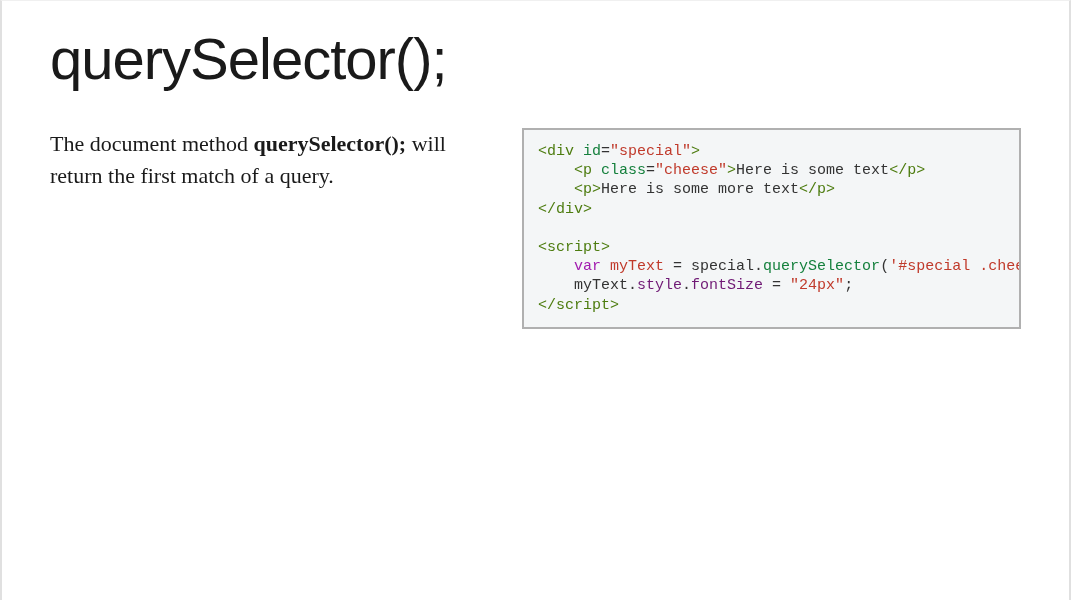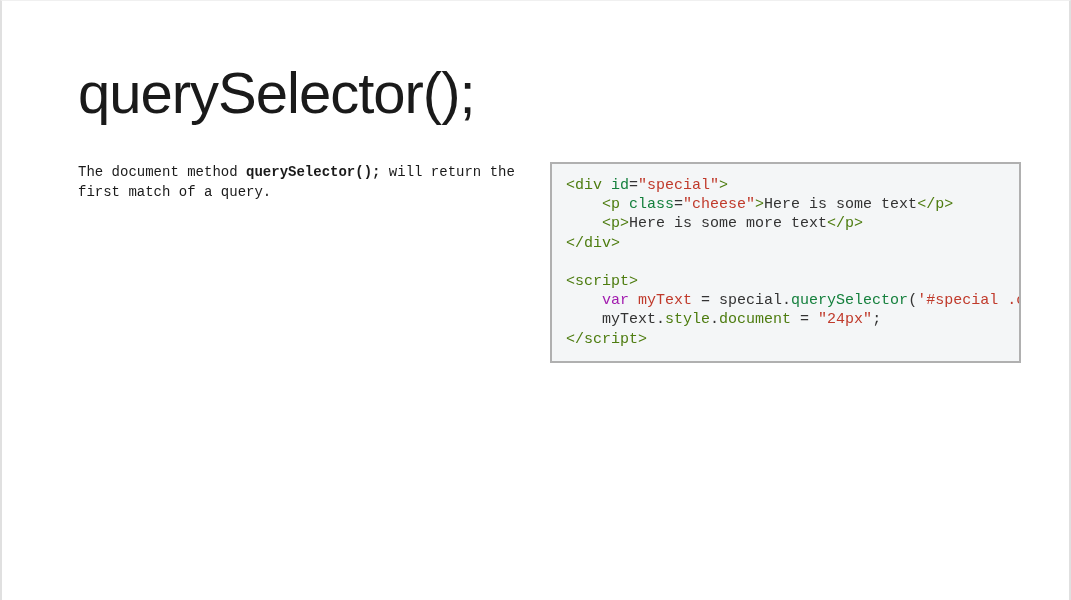--- a/index.html
+++ b/index.html
@@ -11,43 +11,42 @@
       width: 1071px;
       height: 600px;
       background: #ffffff;
       font-family: Arial, Helvetica, sans-serif;
       position: relative;
       border-left: 2px solid #e0e0e0;
       border-right: 2px solid #e0e0e0;
       border-top: 1px solid #f0f0f0;
     }
     .slide {
-      padding: 58px 48px 0 48px;
-      margin-left: 28px;
+      padding: 24px 48px 0 48px;
     }
     .title {
       font-family: "Arial Narrow", "Helvetica Condensed", sans-serif;
       font-stretch: condensed;
       font-size: 58px;
       font-weight: 400;
       color: #1a1a1a;
       letter-spacing: -1px;
       margin-bottom: 36px;
     }
     .content-row {
       display: flex;
       gap: 32px;
       align-items: flex-start;
     }
     .description {
       flex: 0 0 440px;
-      font-size: 14px;
+      font-size: 22px;
       line-height: 1.45;
       color: #1a1a1a;
-      font-family: Liberation Mono, monospace;
+      font-family: Liberation Serif, serif;
     }
     .description .bold {
       font-weight: 700;
     }
     .code-block {
       flex: 1;
       border: 2px solid #b0b0b0;
       background: #f4f6f7;
       padding: 12px 14px;
       font-family: "Courier New", Courier, monospace;
@@ -56,36 +55,36 @@
       white-space: pre;
       color: #333333;
       overflow: hidden;
     }
     .tok-tag { color: #4d7c0f; }
     .tok-attr { color: #15803d; }
     .tok-str { color: #c03a2b; }
     .tok-key { color: #a21caf; }
     .tok-var { color: #c03a2b; }
     .tok-func { color: #15803d; }
-    .tok-prop { color: #4d7c0f; }
+    .tok-prop { color: #701a75; }
   </style>
 </head>
 <body>
 
 <div class="slide">
   <h1 class="title">querySelector();</h1>
 
   <div class="content-row">
     <p class="description">
       <span>The document method </span><span class="bold">querySelector();</span><span> will return the first match of a query.</span>
     </p>
 
     <div class="code-block"><span class="tok-tag">&lt;div</span><span class="tok-attr"> id</span><span>=</span><span class="tok-str">"special"</span><span class="tok-tag">&gt;</span>
 <span>    </span><span class="tok-tag">&lt;p</span><span class="tok-attr"> class</span><span>=</span><span class="tok-str">"cheese"</span><span class="tok-tag">&gt;</span><span>Here is some text</span><span class="tok-tag">&lt;/p&gt;</span>
 <span>    </span><span class="tok-tag">&lt;p&gt;</span><span>Here is some more text</span><span class="tok-tag">&lt;/p&gt;</span>
 <span class="tok-tag">&lt;/div&gt;</span>
 <span></span>
 <span class="tok-tag">&lt;script&gt;</span>
 <span>    </span><span class="tok-key">var</span><span> </span><span class="tok-var">myText</span><span> = special.</span><span class="tok-func">querySelector</span><span>(</span><span class="tok-str">'#special .cheese'</span>
-<span>    </span><span>myText</span><span>.</span><span class="tok-prop">style</span><span>.</span><span class="tok-prop">document</span><span> = </span><span class="tok-str">"24px"</span><span>;</span>
+<span>    </span><span>myText</span><span>.</span><span class="tok-prop">style</span><span>.</span><span class="tok-prop">fontSize</span><span> = </span><span class="tok-str">"24px"</span><span>;</span>
 <span class="tok-tag">&lt;/script&gt;</span></div>
   </div>
 </div>
 
 </body></html>

